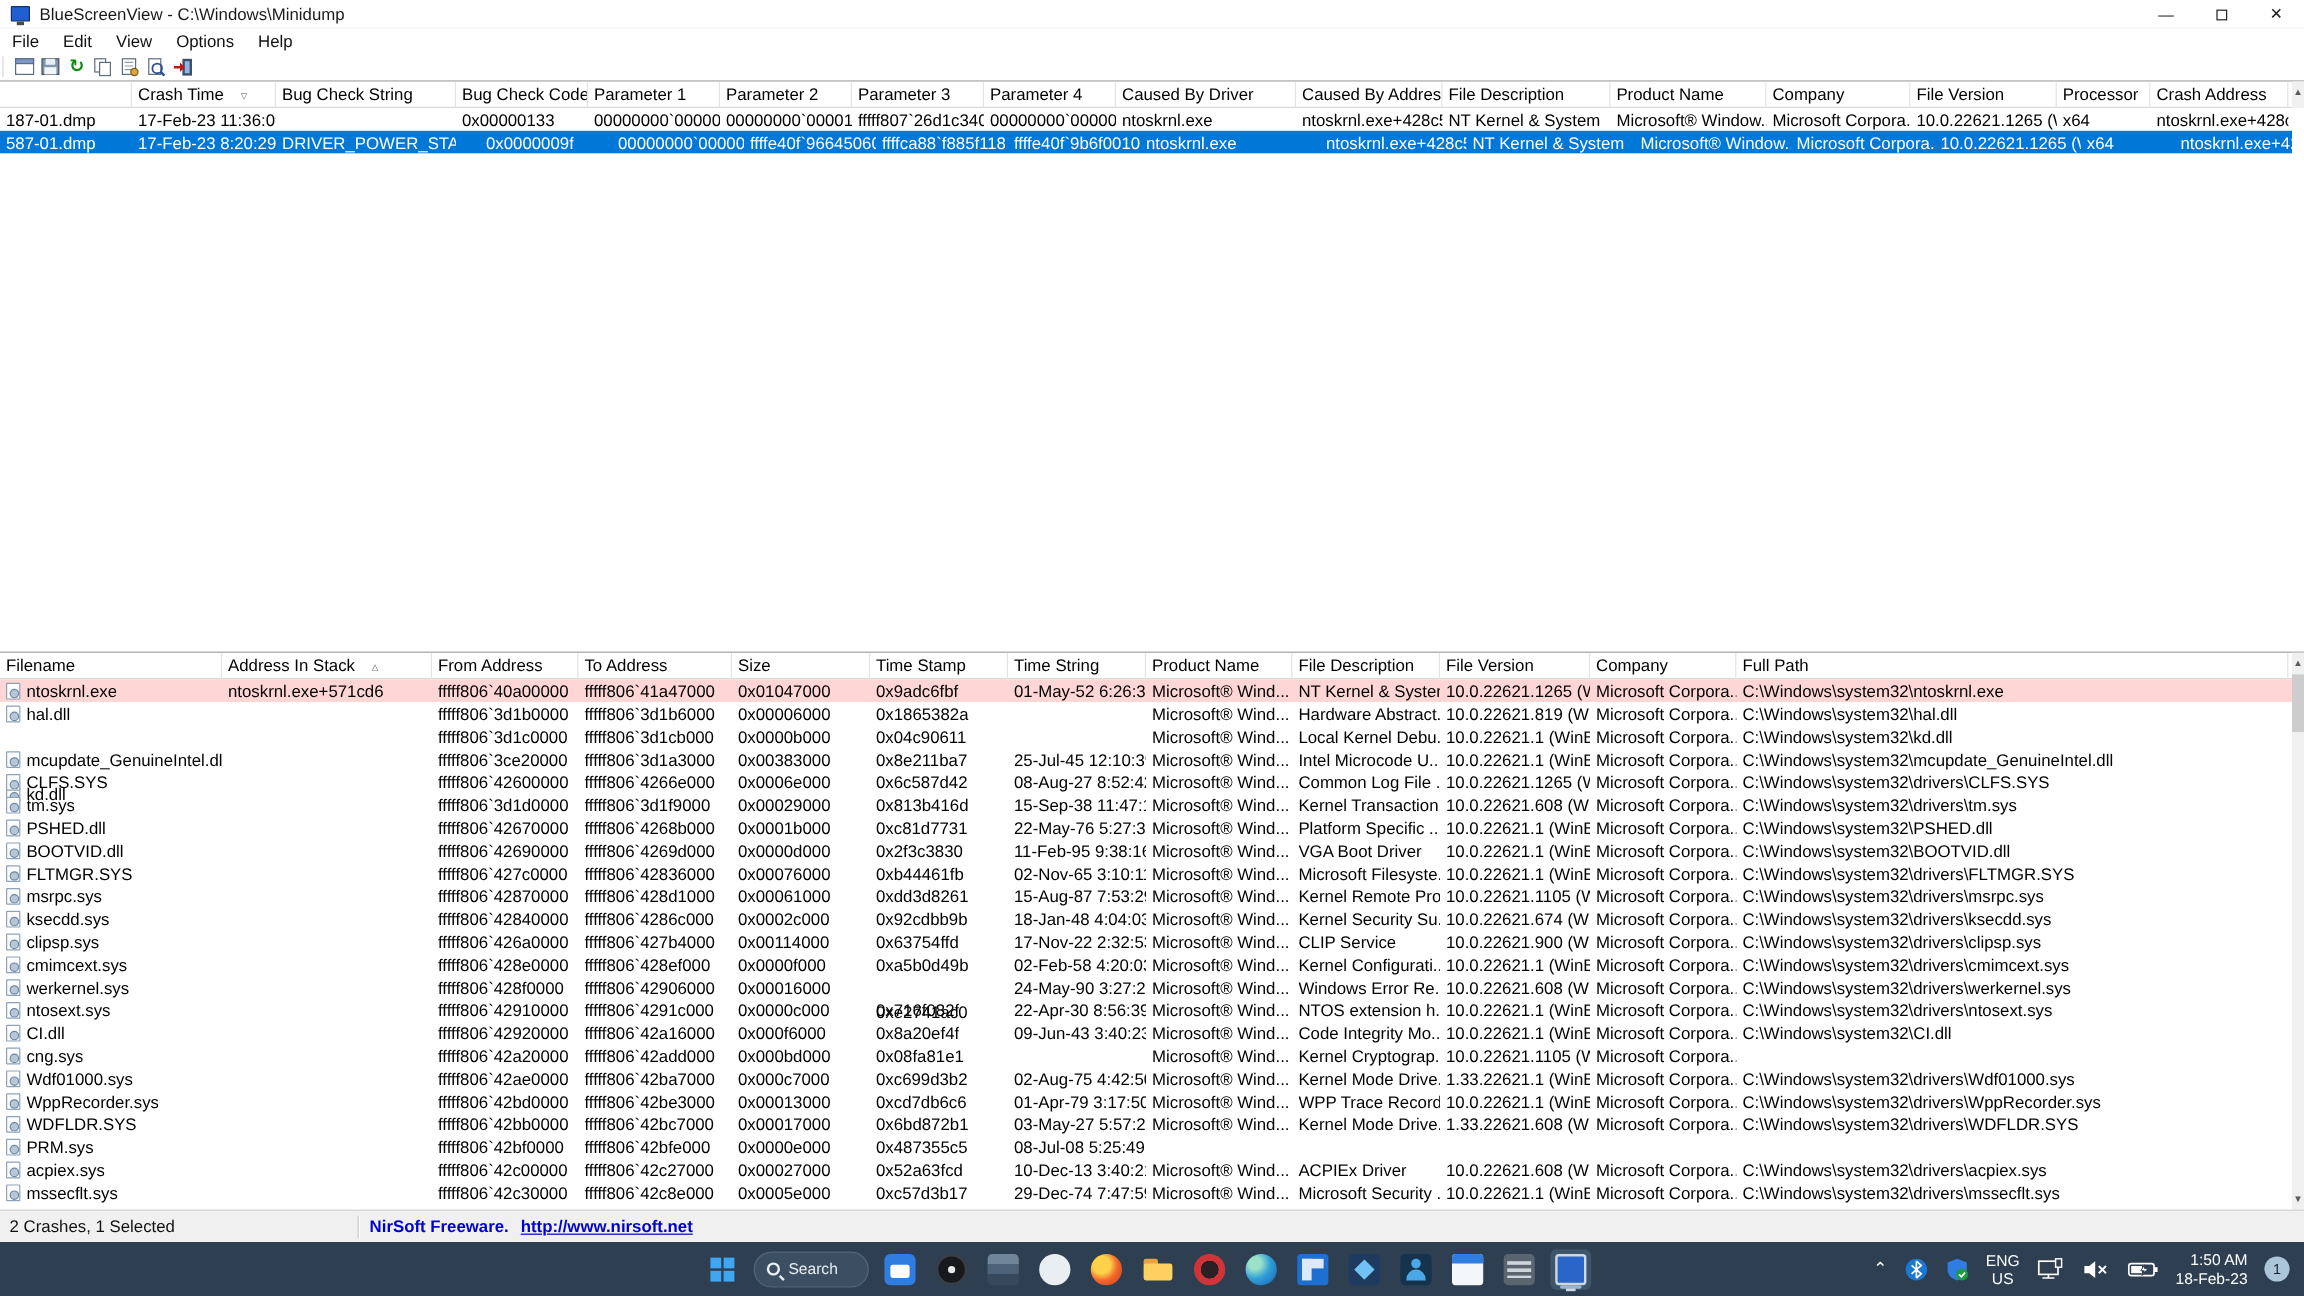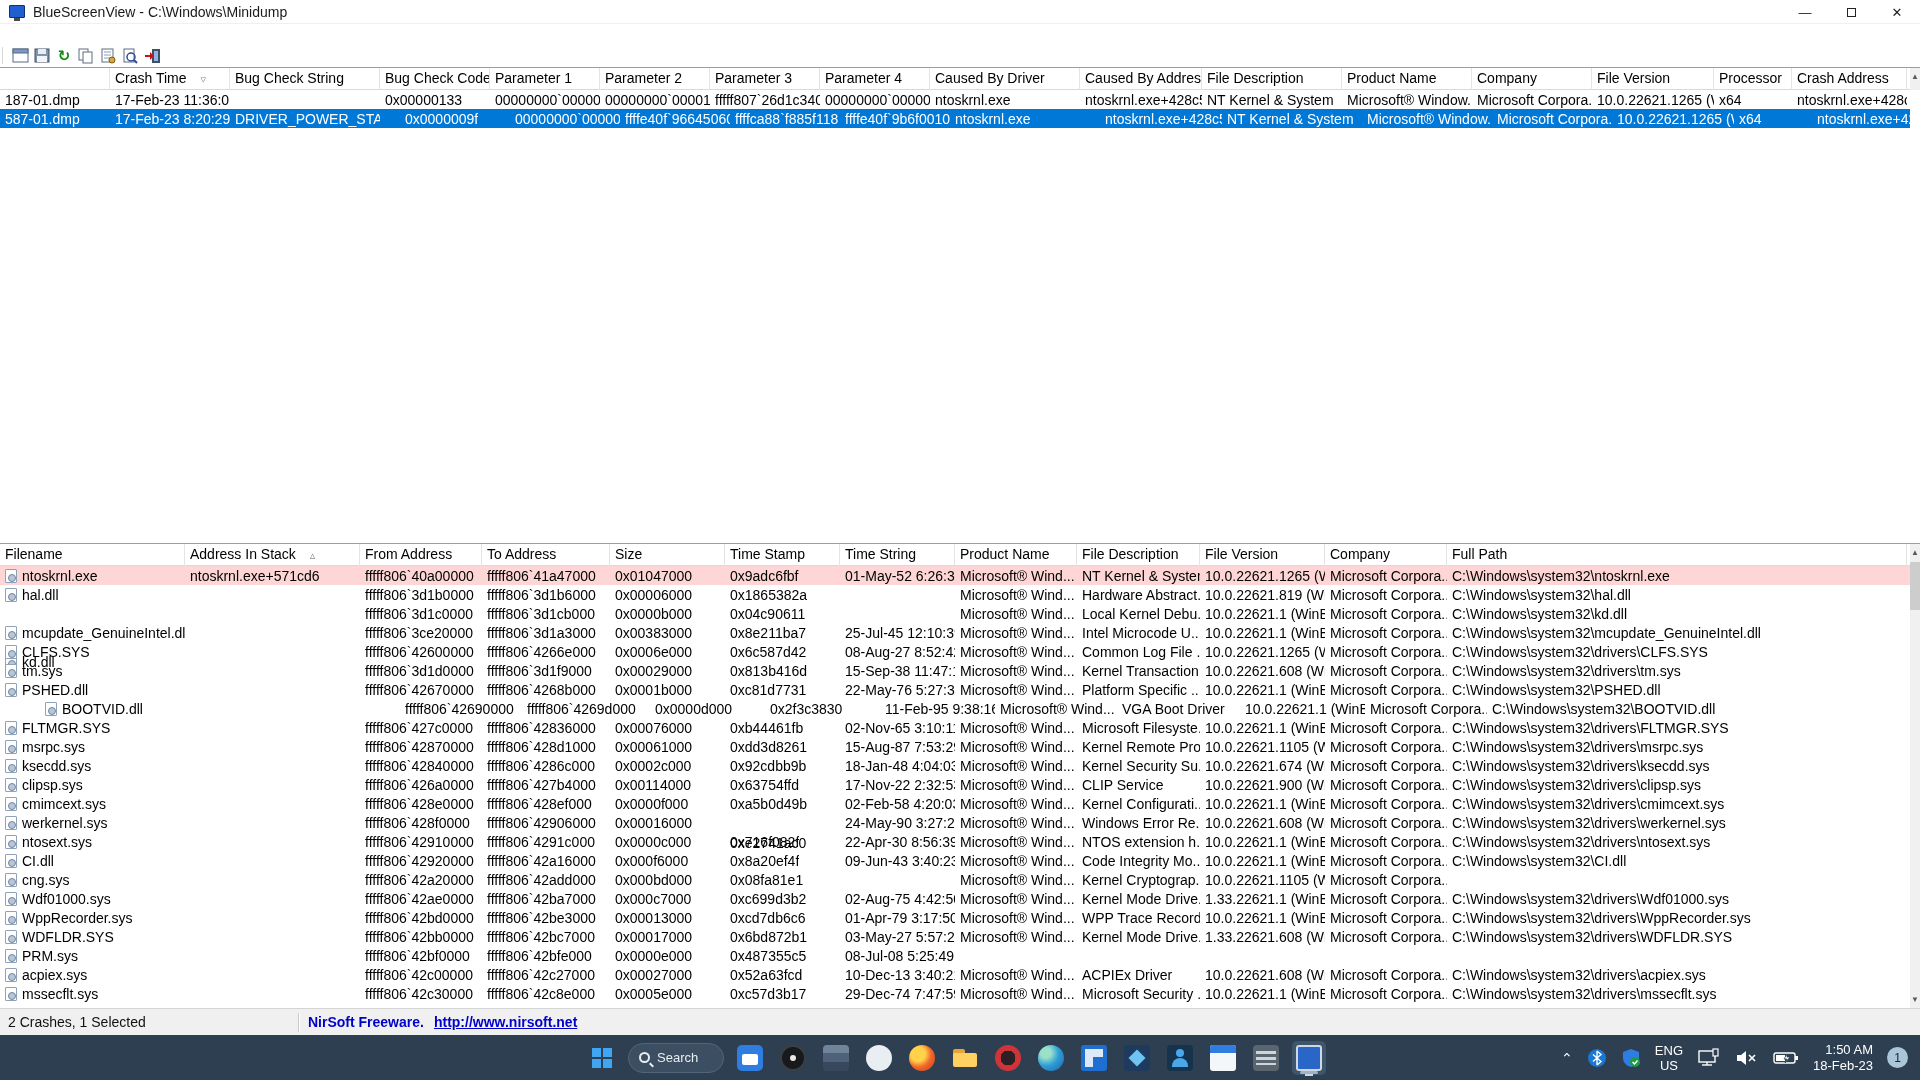--- a/index.html
+++ b/index.html
@@ -133,20 +133,27 @@
     <div id="title-text">BlueScreenView  -  C:\Windows\Minidump</div>
     <div id="caption-buttons">
       <div class="cap-btn">—</div>
       <div class="cap-btn">
           <span class="maxbox"></span>
         </div>
       <div class="cap-btn">✕</div>
     </div>
   </div>
 
+  <div id="menubar">
+    <span class="menu-item">File</span>
+    <span class="menu-item">Edit</span>
+    <span class="menu-item">View</span>
+    <span class="menu-item">Options</span>
+    <span class="menu-item">Help</span>
+  </div>
 
   <div id="toolbar">
     <div id="toolbar-grip"></div>
     <div class="tb-btn">
       <svg width="17" height="15">
           <rect x="1" y="1" width="15" height="13" fill="#fff" stroke="#5a6b84"></rect>
           <rect x="1" y="1" width="15" height="4" fill="#7c96c8" stroke="#5a6b84"></rect>
         </svg>
     </div>
     <div class="tb-btn">
@@ -601,21 +608,21 @@
             <span>10.0.22621.1 (WinB...</span>
           </div>
           <div class="td" style="width: 122px;">
             <span>Microsoft Corpora...</span>
           </div>
           <div class="td" style="width: 460px;">
             <span>C:\Windows\system32\PSHED.dll</span>
           </div>
         </div>
         <div class="tr data-row">
-          <div class="td" style="width: 185px; margin-left: 40px;">
+          <div class="td" style="width: 185px;">
             <span class="file-icon"></span>
             <span>BOOTVID.dll</span>
           </div>
           <div class="td" style="width: 175px;">
             <span></span>
           </div>
           <div class="td" style="width: 122px;">
             <span>fffff806`42690000</span>
           </div>
           <div class="td" style="width: 128px;">

